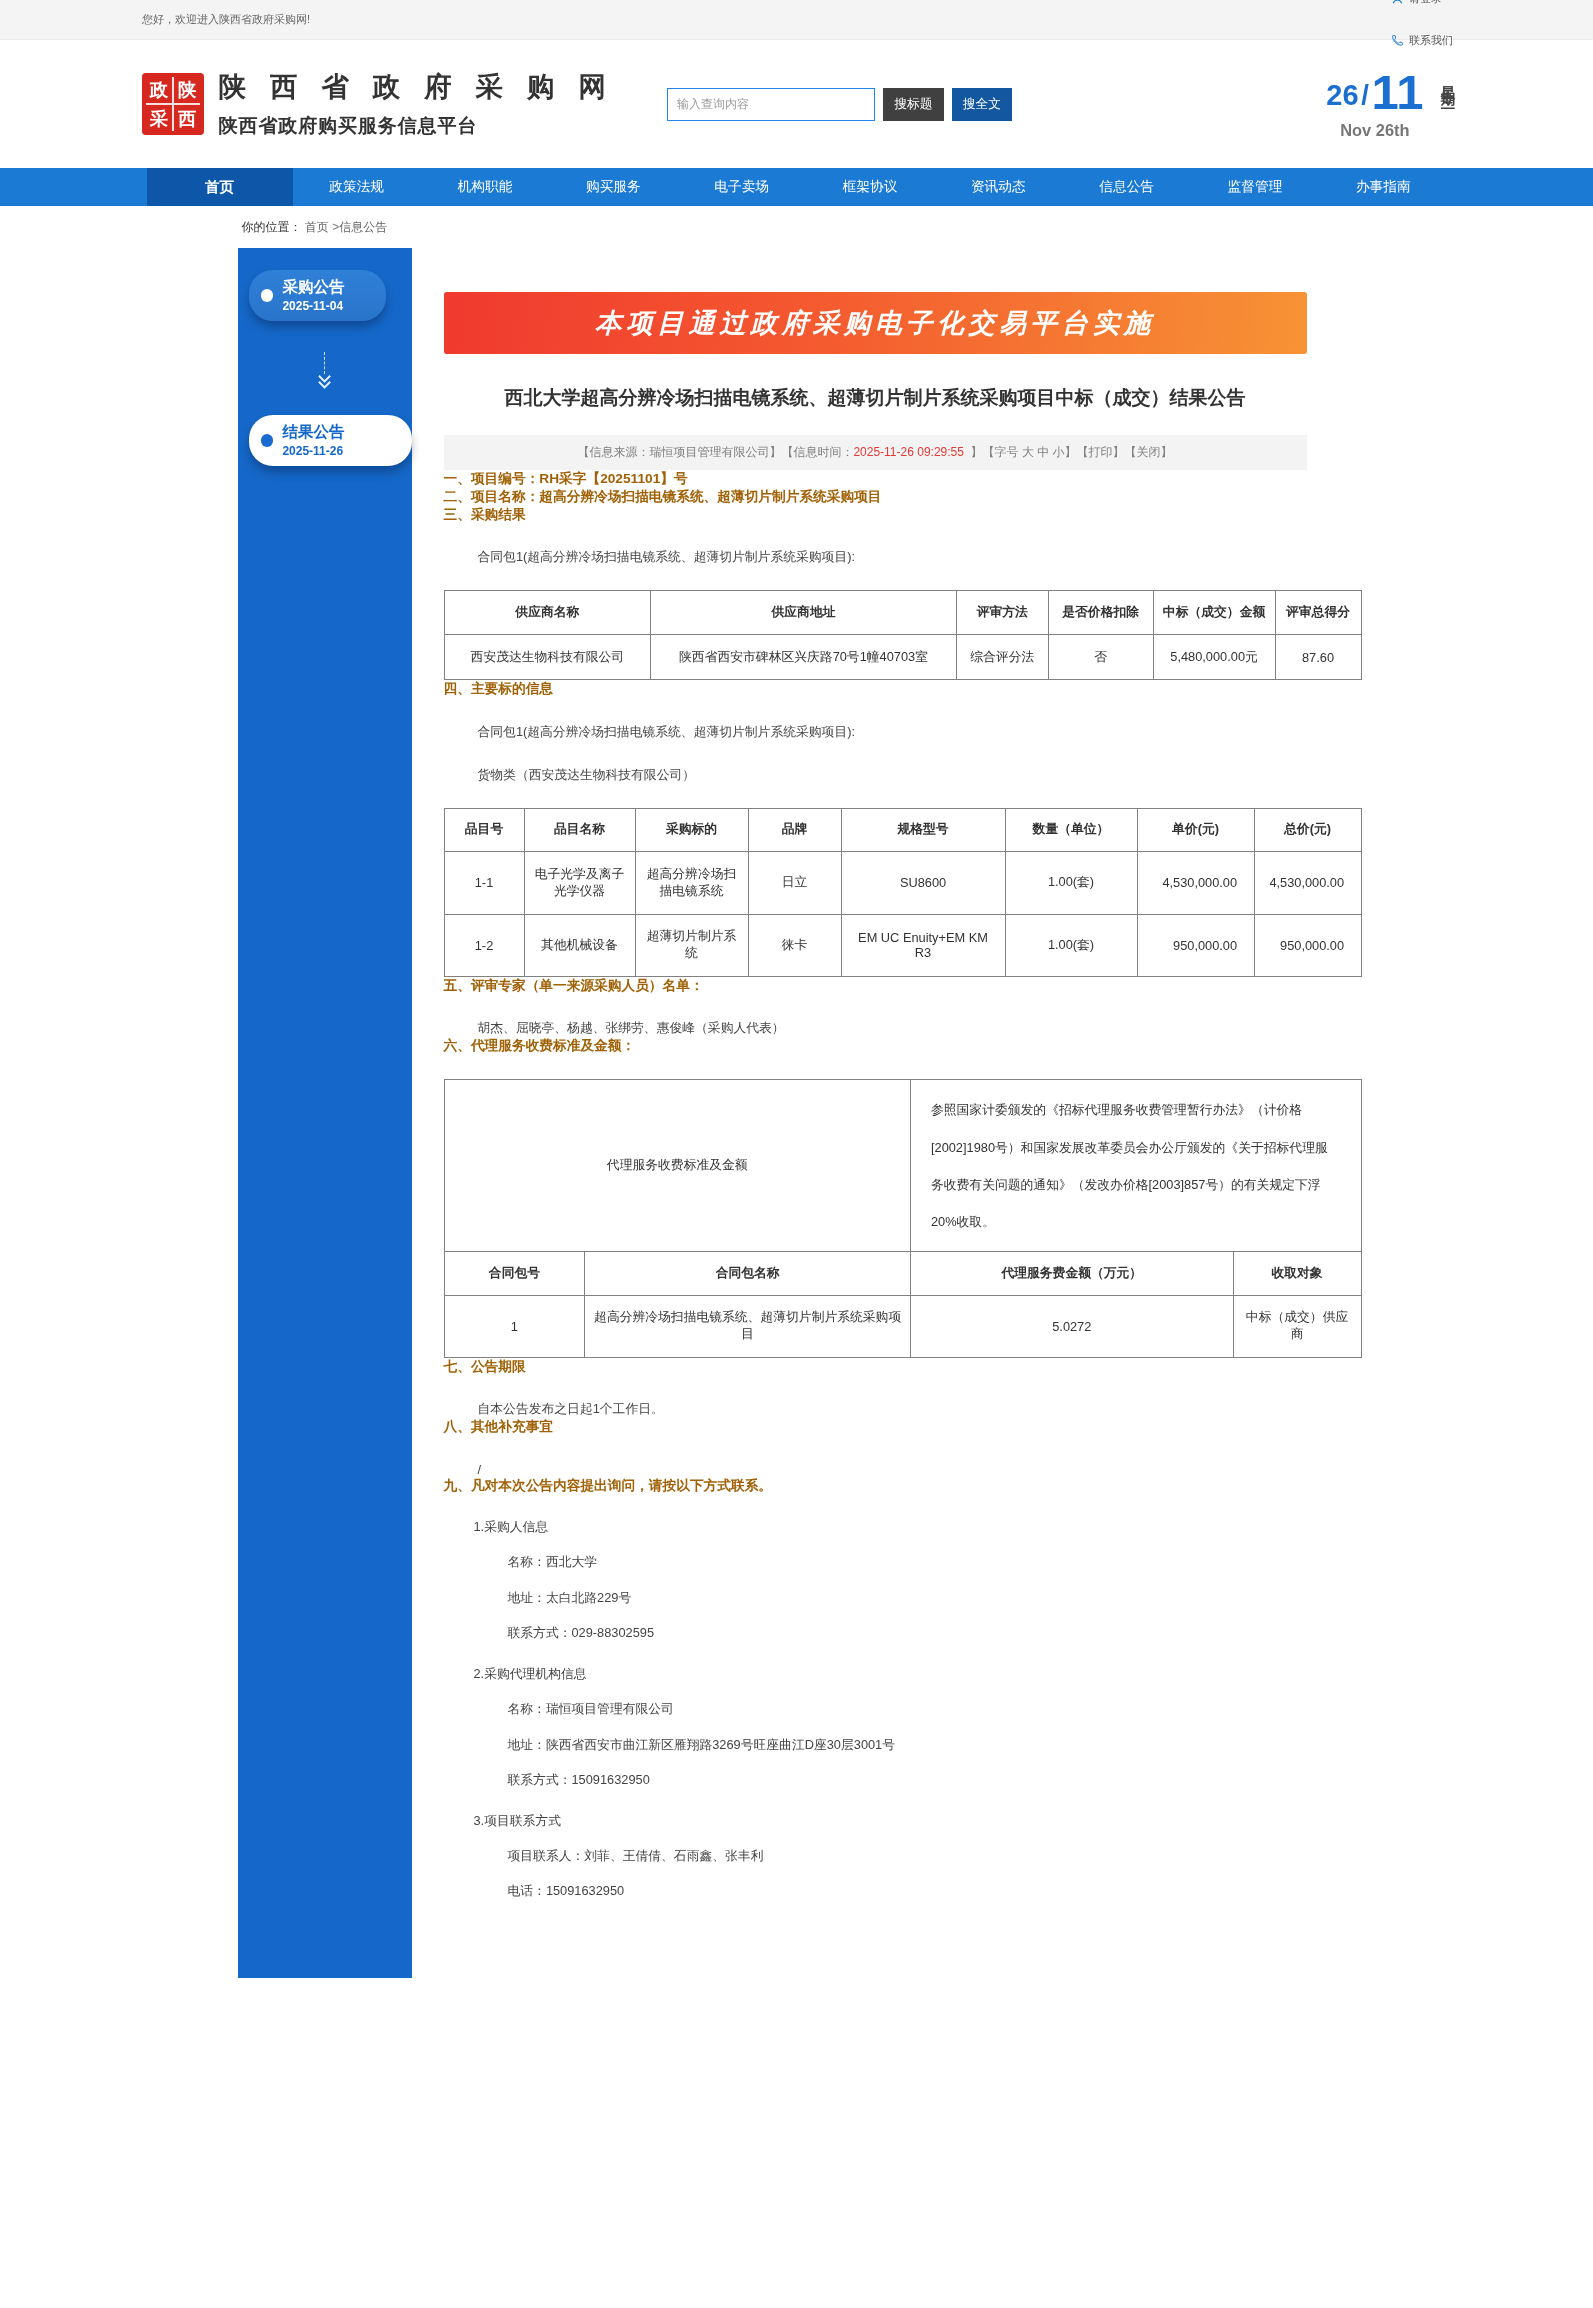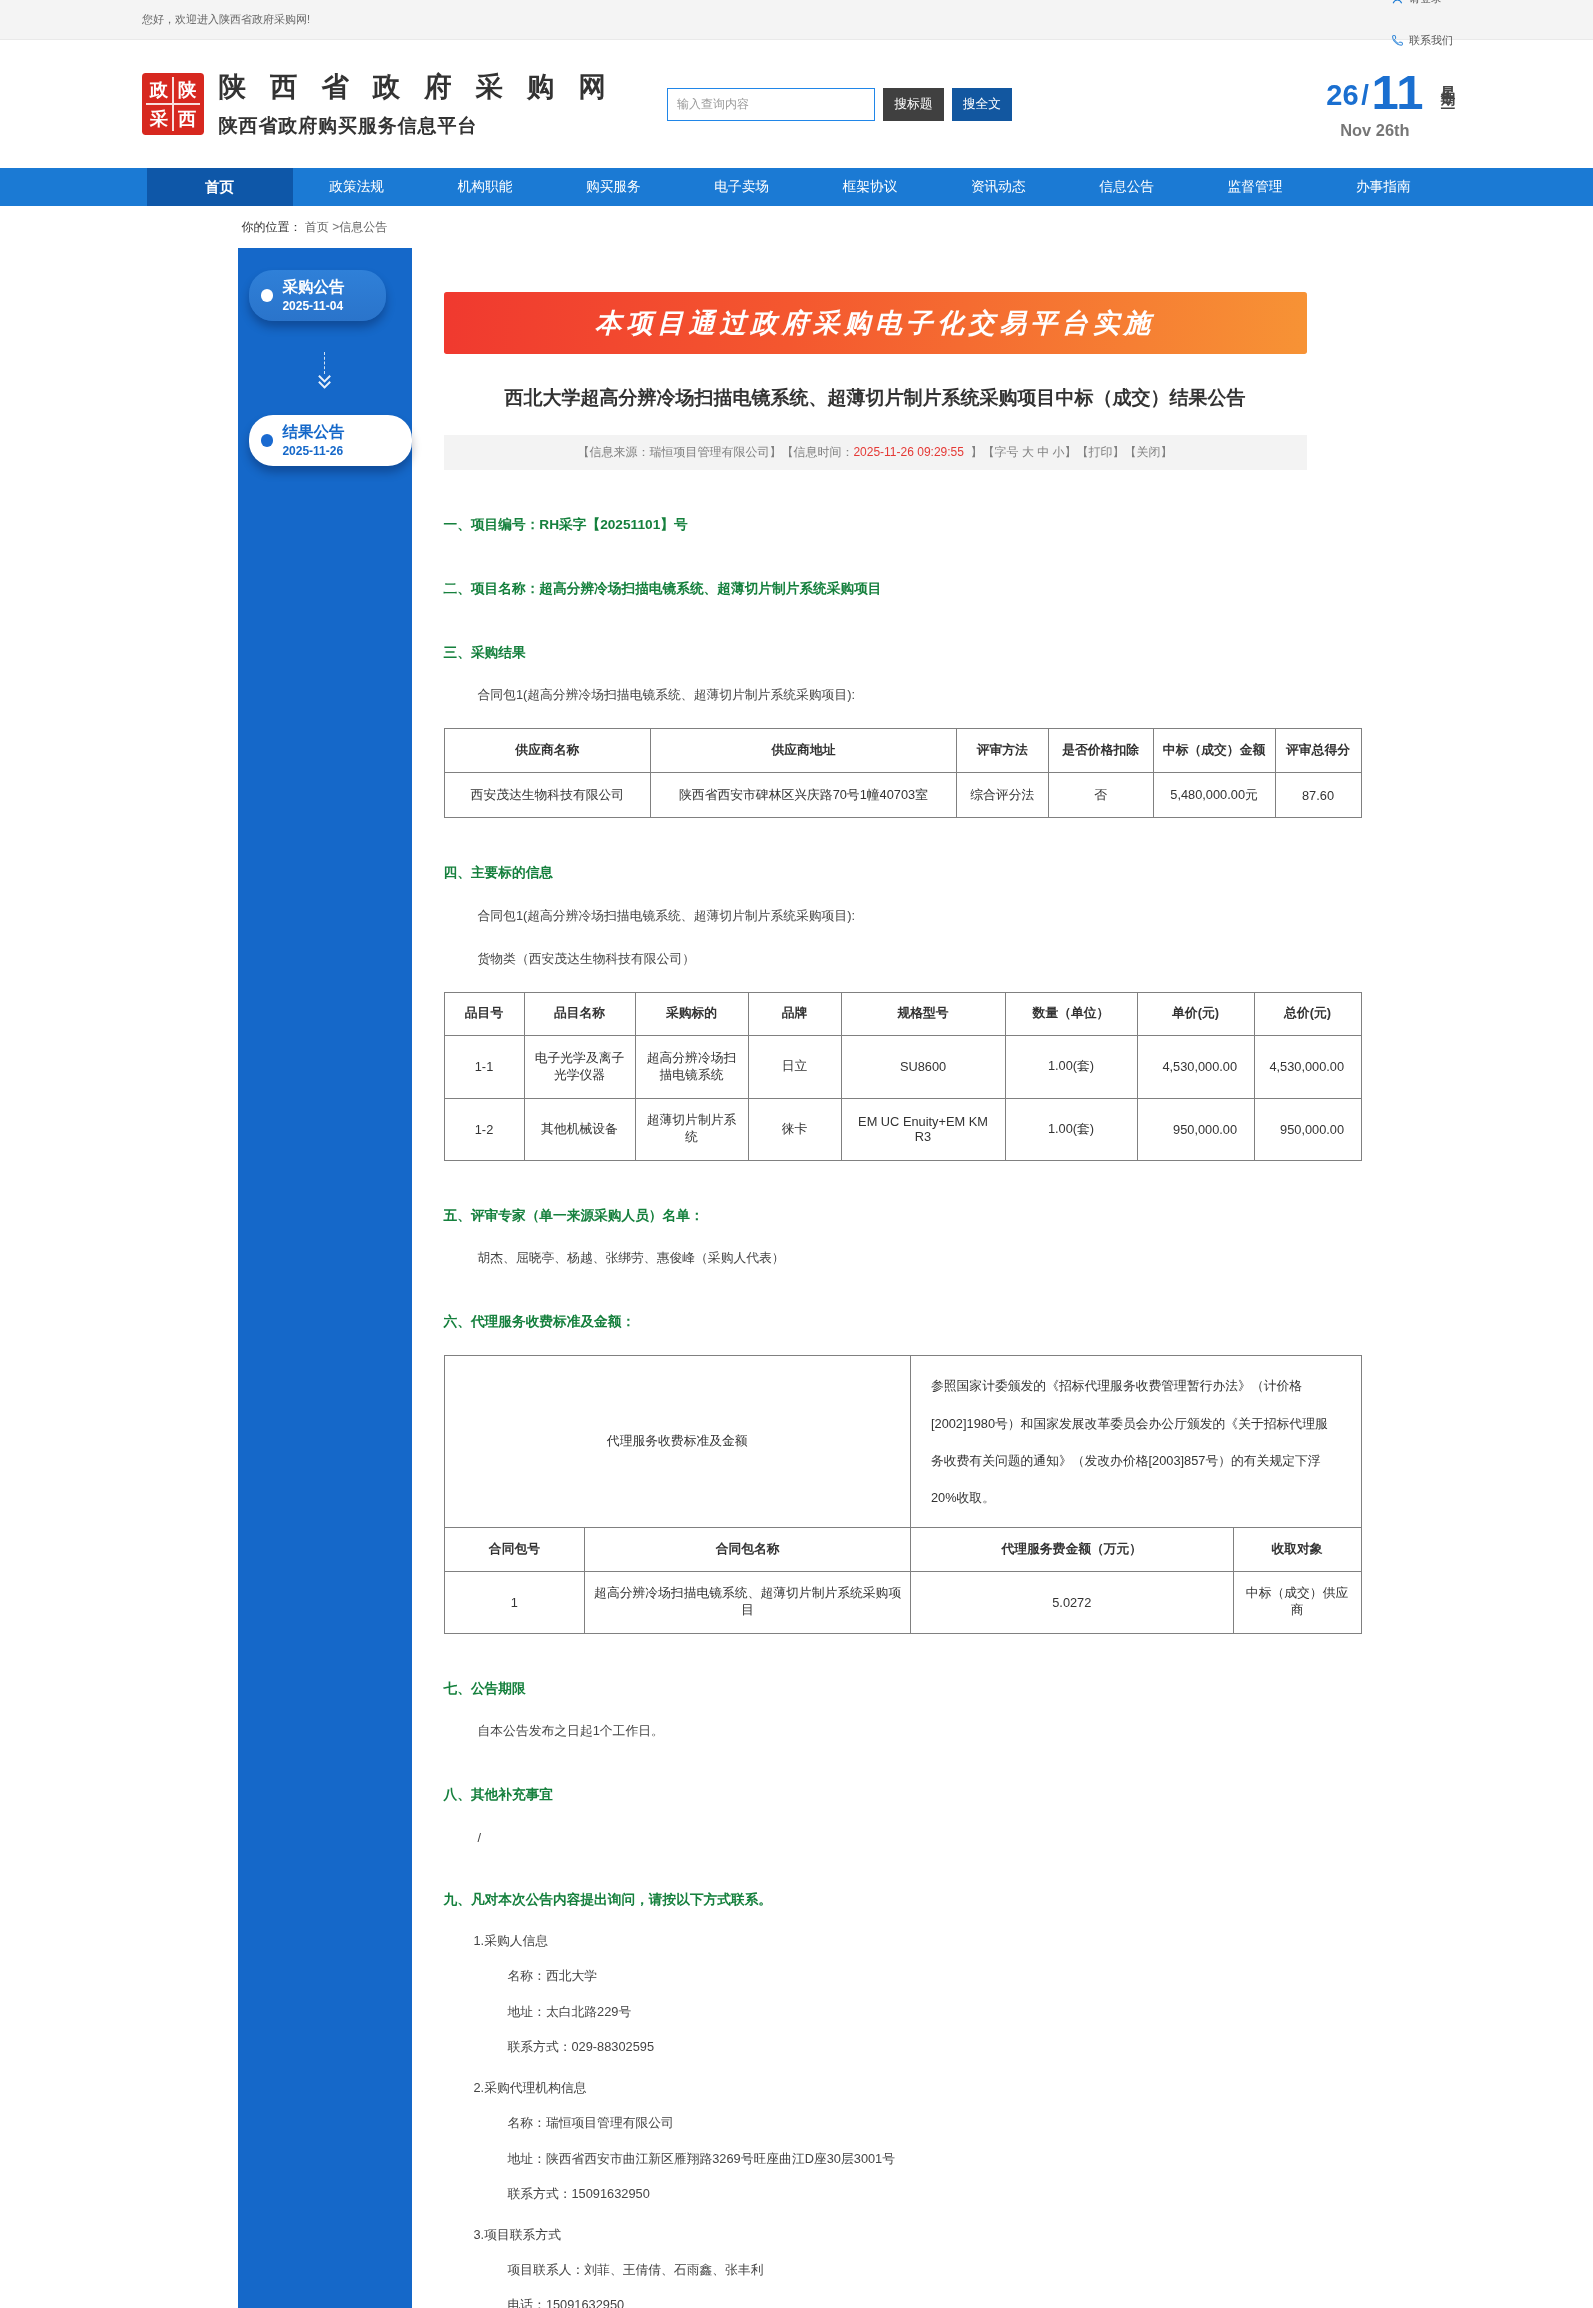--- a/index.html
+++ b/index.html
@@ -75,21 +75,21 @@
             background:linear-gradient(95deg,#f0392f 0%,#f4572f 40%,#f79335 100%);
             display:flex; align-items:center; justify-content:center;
             color:#fff; font-size:26.5px; font-weight:bold; font-style:italic; letter-spacing:4.6px; }
   .art-title { margin-top:31px; width:863px; text-align:center; font-size:19px; font-weight:bold; color:#333; }
   .meta-bar { margin-top:24px; width:863px; height:35px; background:#f3f3f3;
               display:flex; align-items:center; justify-content:center; font-size:12px; color:#808080; }
   .meta-bar .red { color:#e53935; }
   .meta-bar span { white-space:pre; }
   .meta-ctrl { cursor:pointer; }
 
-  .sec-h { margin-top:46px; font-size:13.7px; font-weight:bold; color:#15803d; }
+  .sec-h { font-size:13.7px; font-weight:bold; color:#a16207; }
   .sec-p { margin:25.6px 0 0 34px; font-size:12.8px; color:#444; }
 
   table { border-collapse:collapse; width:918px; margin-top:24px; font-size:12.8px; color:#333; }
   th, td { border:0.9px solid #808080; text-align:center; vertical-align:middle; }
   th { font-weight:bold; padding:12.8px 7.3px; }
   td { padding:13.7px 7.3px; }
   .t2 td.num { text-align:right; padding-right:16.4px; }
   .t3 .fee-label { font-weight:normal; }
   .t3 .fee-desc { text-align:left; padding:11px 20px; line-height:2.9; font-size:12.8px; }
 

